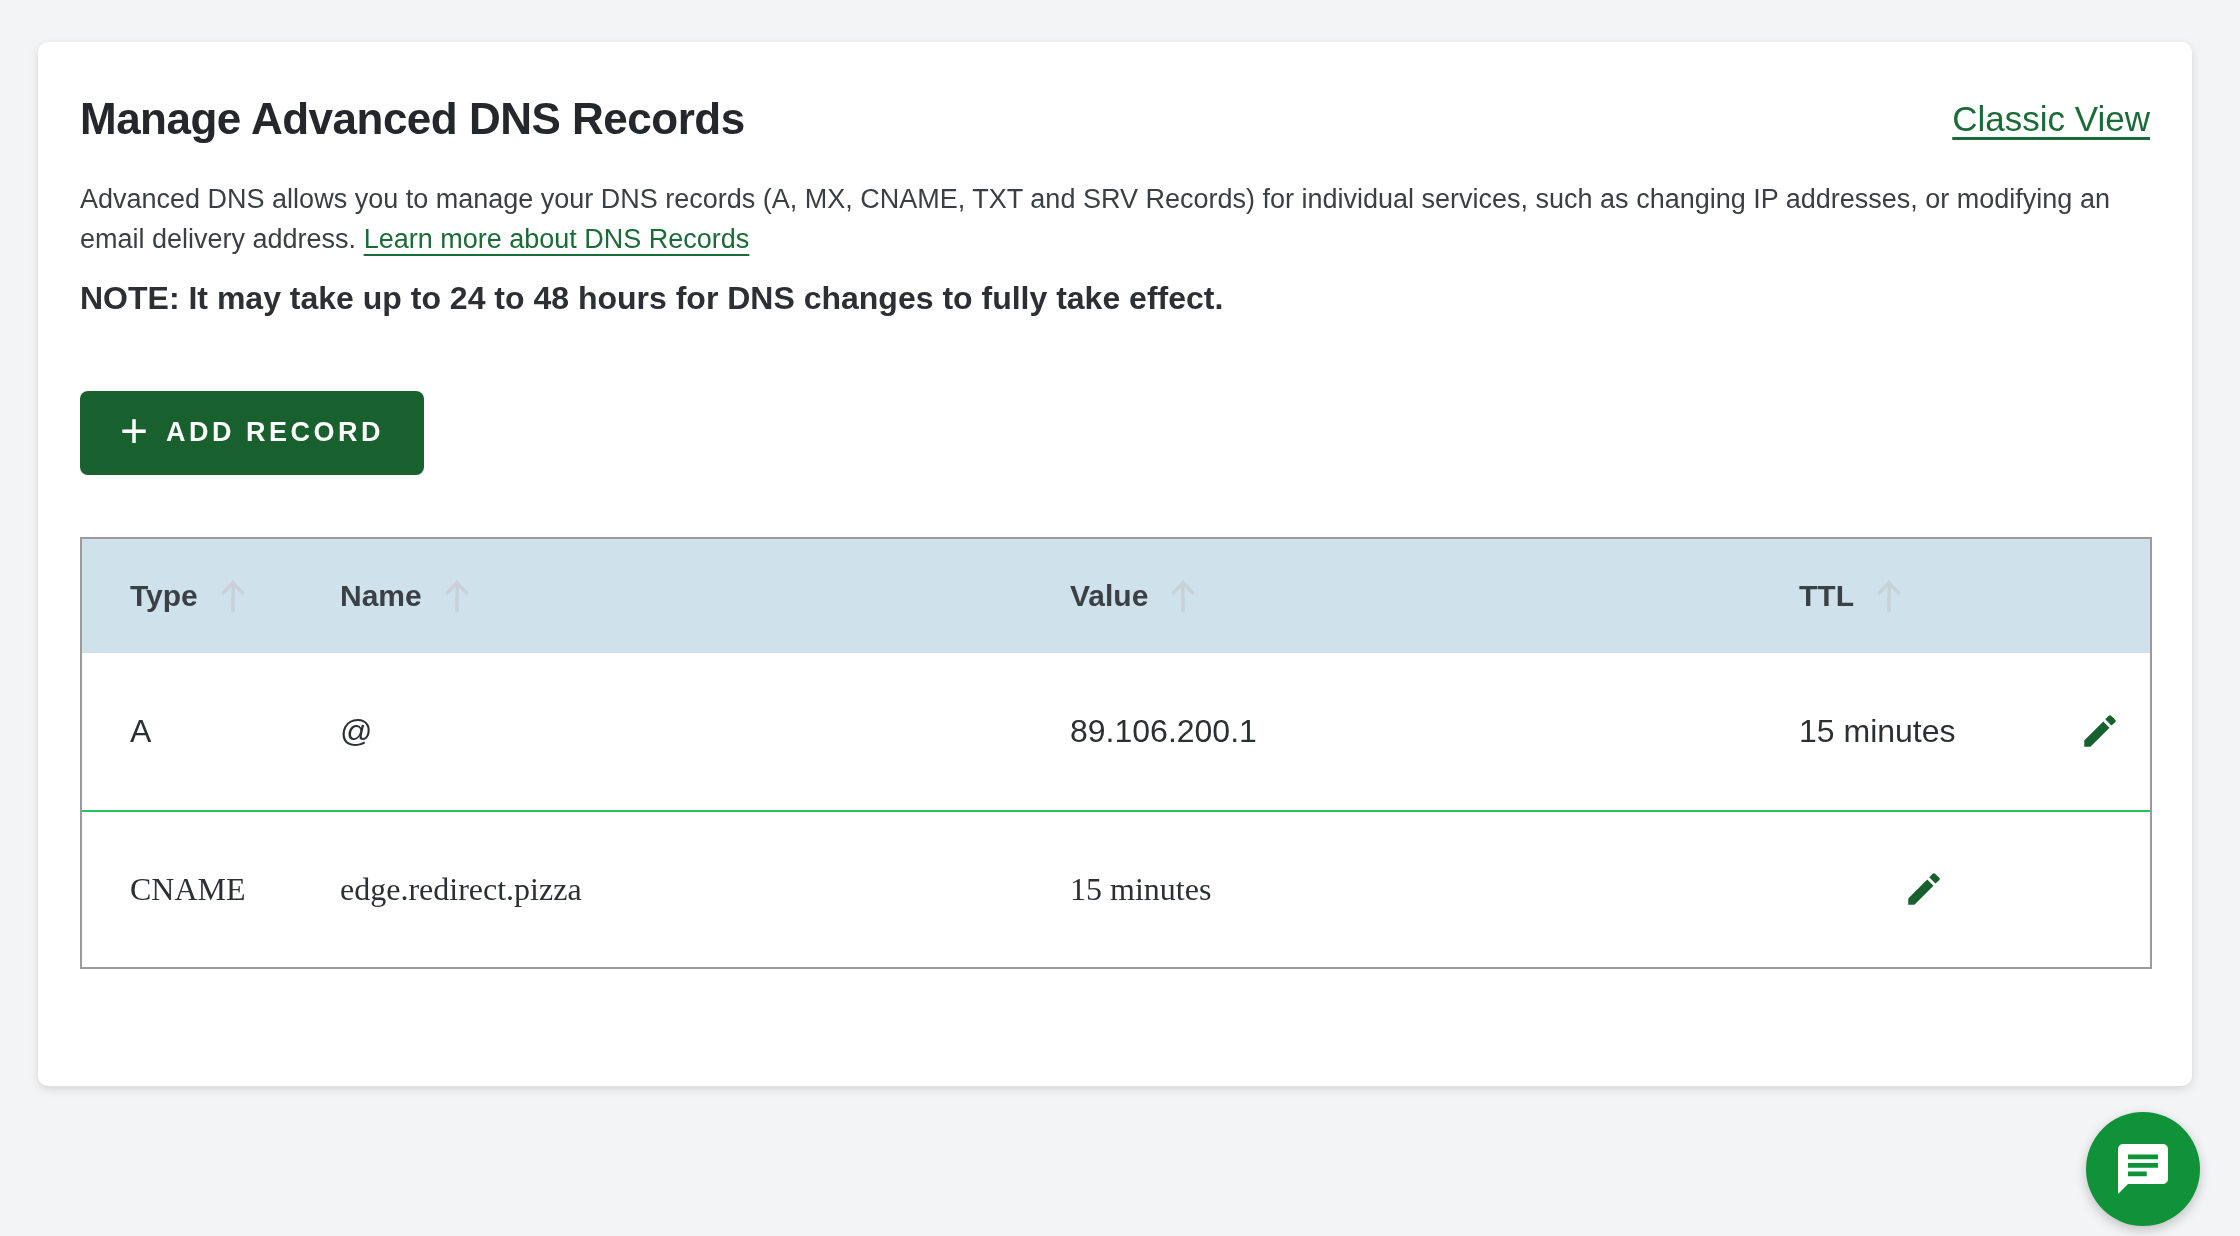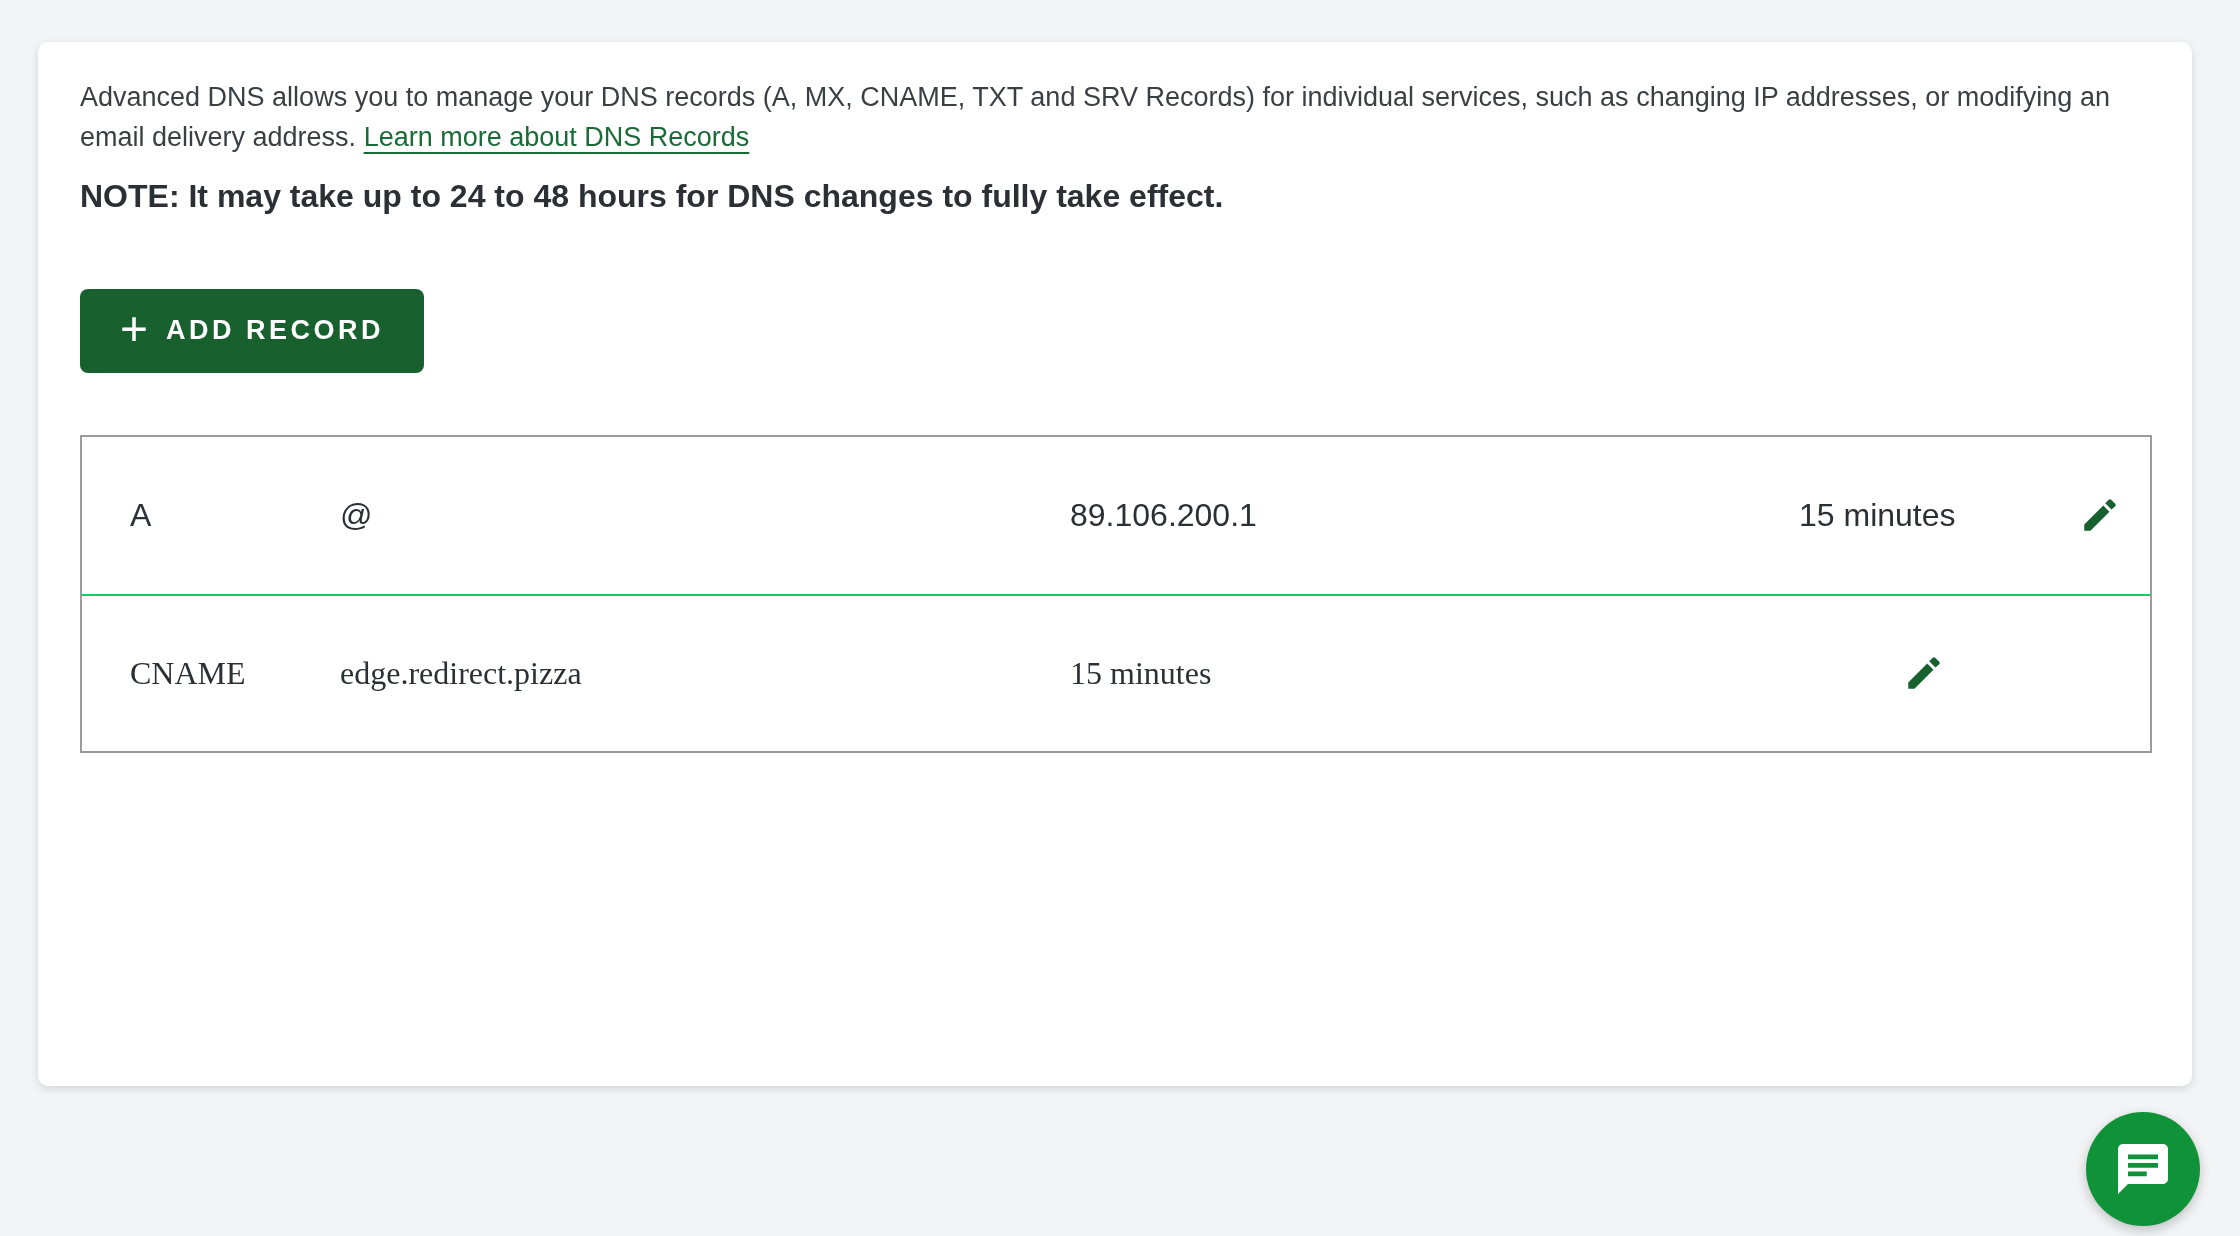--- a/index.html
+++ b/index.html
@@ -141,32 +141,63 @@
     align-items: center;
     justify-content: center;
     box-shadow: 0 4px 12px rgba(0,0,0,0.22);
   }
 </style>
 </head>
 <body>
 
 <div class="card">
 
+  <div class="card-header-row">
+    <h1 class="page-title">Manage Advanced DNS Records</h1>
+    <a class="classic-view-link">Classic View</a>
+  </div>
 
   <p class="description"><span>Advanced DNS allows you to manage your DNS records (A, MX, CNAME, TXT and SRV Records) for individual services, such as changing IP addresses, or modifying an email delivery address. </span><a class="green-link">Learn more about DNS Records</a></p>
 
   <p class="note">NOTE: It may take up to 24 to 48 hours for DNS changes to fully take effect.</p>
 
   <button class="add-record-button">
     <span class="plus-glyph">+</span>
     <span>ADD RECORD</span>
   </button>
 
   <div class="dns-table">
 
+    <div class="t-row t-head">
+      <div class="cell first">
+        <span>Type</span>
+        <svg class="sort-arrow" width="30" height="38" viewBox="0 0 30 38" fill="none">
+          <path d="M15 35 V6 M4.5 17 L15 5.5 L25.5 17" stroke="#c8d1d8" stroke-width="3.5" fill="none"></path>
+        </svg>
+      </div>
+      <div class="cell">
+        <span>Name</span>
+        <svg class="sort-arrow" width="30" height="38" viewBox="0 0 30 38" fill="none">
+          <path d="M15 35 V6 M4.5 17 L15 5.5 L25.5 17" stroke="#c8d1d8" stroke-width="3.5" fill="none"></path>
+        </svg>
+      </div>
+      <div class="cell">
+        <span>Value</span>
+        <svg class="sort-arrow" width="30" height="38" viewBox="0 0 30 38" fill="none">
+          <path d="M15 35 V6 M4.5 17 L15 5.5 L25.5 17" stroke="#c8d1d8" stroke-width="3.5" fill="none"></path>
+        </svg>
+      </div>
+      <div class="cell">
+        <span>TTL</span>
+        <svg class="sort-arrow" width="30" height="38" viewBox="0 0 30 38" fill="none">
+          <path d="M15 35 V6 M4.5 17 L15 5.5 L25.5 17" stroke="#c8d1d8" stroke-width="3.5" fill="none"></path>
+        </svg>
+      </div>
+      <div class="cell"></div>
+    </div>
 
     <div class="t-row t-body-row">
       <div class="cell first">A</div>
       <div class="cell">@</div>
       <div class="cell">89.106.200.1</div>
       <div class="cell">15 minutes</div>
       <div class="cell edit-cell">
         <button class="edit-button">
           <svg width="42" height="42" viewBox="0 0 24 24">
             <path fill="#17612f" d="M3 17.46V21h3.54L17.4 10.14l-3.54-3.54L3 17.46zM20.7 7.04c.39-.39.39-1.02 0-1.41l-2.33-2.33c-.39-.39-1.02-.39-1.41 0l-1.96 1.96 3.54 3.54 2.16-1.76z"></path>

